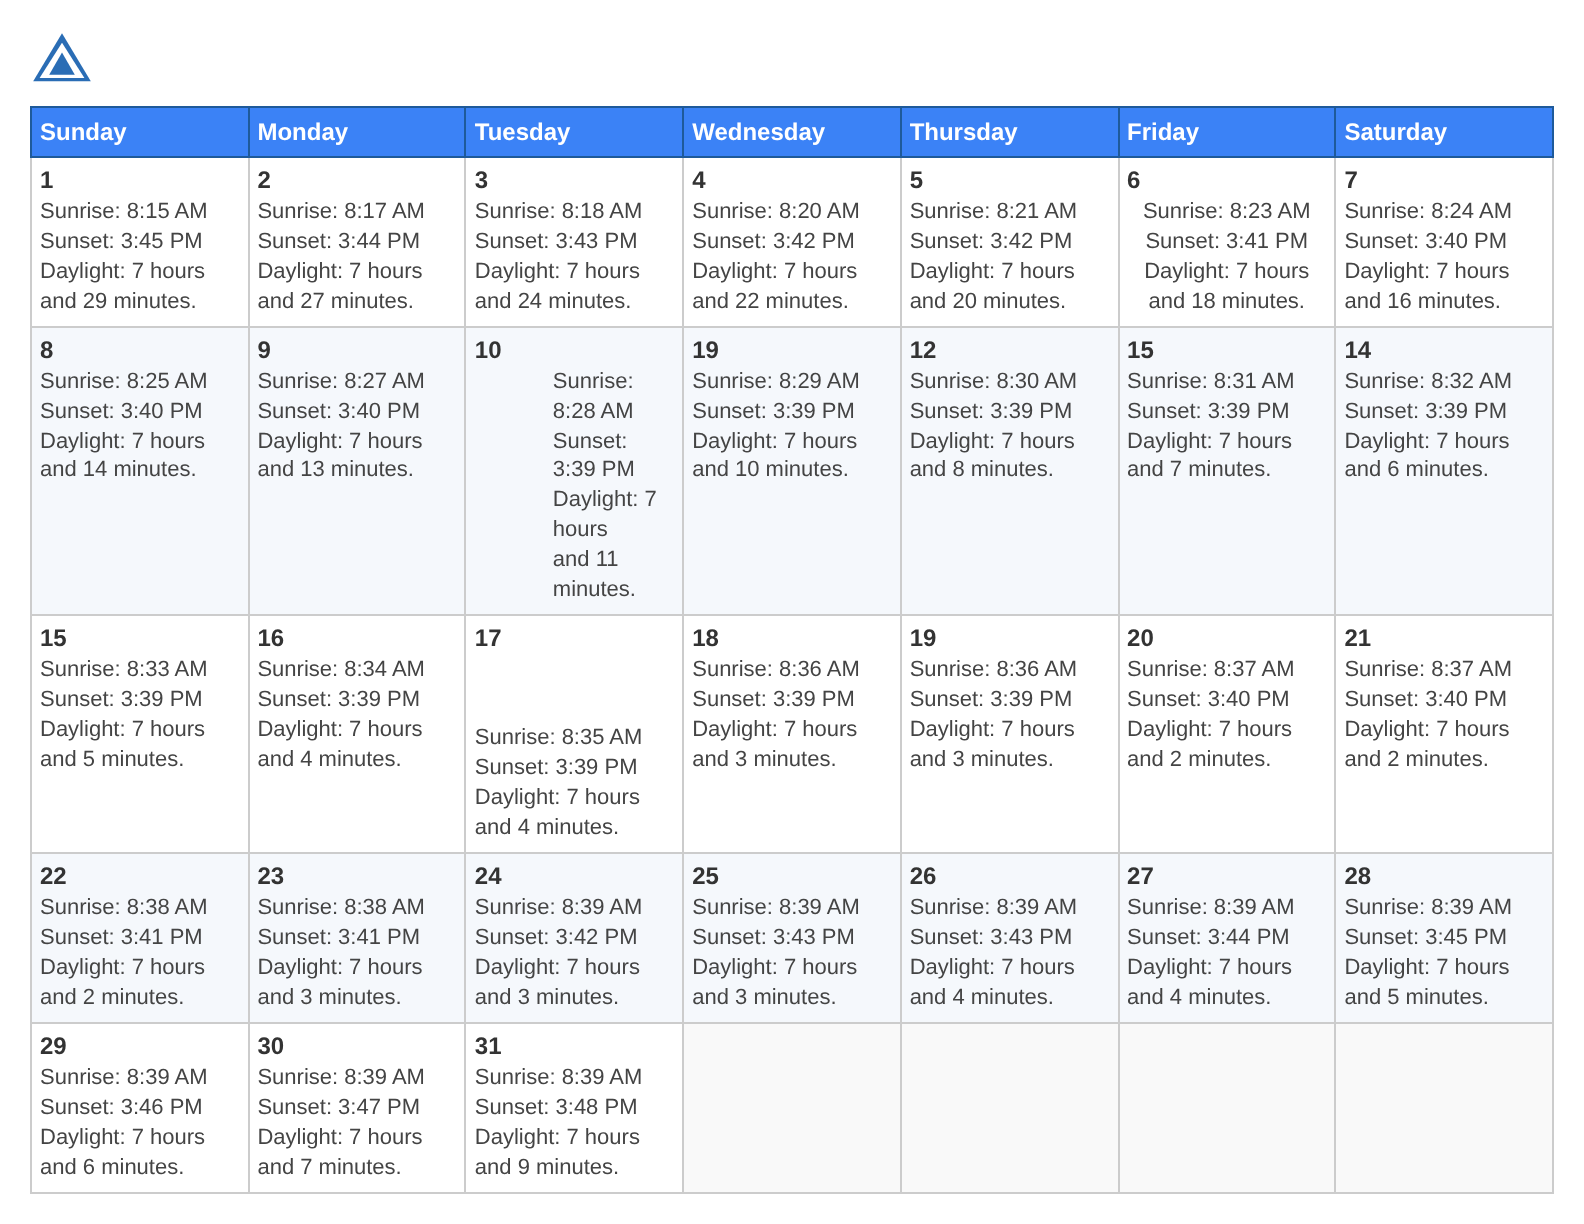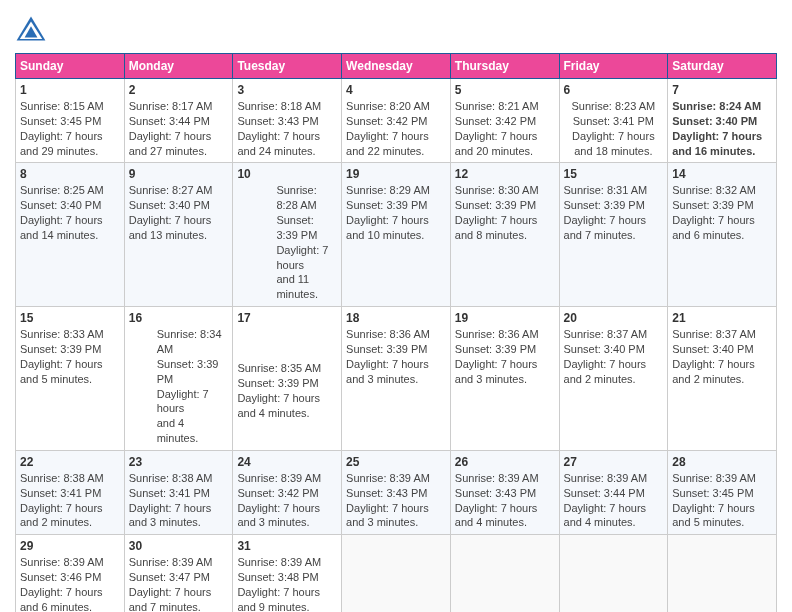--- a/index.html
+++ b/index.html
@@ -54,21 +54,21 @@
       color: #555;
     }
     .calendar {
       flex: 1;
       border: 1px solid #ccc;
       border-collapse: collapse;
       width: 100%;
       table-layout: fixed;
     }
     .calendar th {
-      background: #ec4899;
+      background: #3b82f6;
       color: white;
       font-size: 12px;
       font-weight: bold;
       padding: 5px 4px;
       text-align: left;
       border: 1px solid #1e5a9a;
     }
     .calendar td {
       border: 1px solid #ccc;
       vertical-align: top;
@@ -168,21 +168,21 @@
           </td>
           <td>
             <span class="day-num">6</span>
             <div class="cell-text" style="white-space: pre-line; text-align: center;">Sunrise: 8:23 AM
 Sunset: 3:41 PM
 Daylight: 7 hours
 and 18 minutes.</div>
           </td>
           <td>
             <span class="day-num">7</span>
-            <div class="cell-text" style="white-space: pre-line; font-weight: bold;">Sunrise: 8:24 AM
+            <div class="cell-text" style="white-space: pre-line;">Sunrise: 8:24 AM
 Sunset: 3:40 PM
 Daylight: 7 hours
 and 16 minutes.</div>
           </td>
         </tr>
         <tr>
           <td>
             <span class="day-num">8</span>
             <div class="cell-text" style="white-space: pre-line;">Sunrise: 8:25 AM
 Sunset: 3:40 PM
@@ -235,21 +235,21 @@
         <tr>
           <td>
             <span class="day-num">15</span>
             <div class="cell-text" style="white-space: pre-line;">Sunrise: 8:33 AM
 Sunset: 3:39 PM
 Daylight: 7 hours
 and 5 minutes.</div>
           </td>
           <td>
             <span class="day-num">16</span>
-            <div class="cell-text" style="white-space: pre-line; margin-left: 28px;">Sunrise: 8:34 AM
+            <div class="cell-text" style="white-space: pre-line;">Sunrise: 8:34 AM
 Sunset: 3:39 PM
 Daylight: 7 hours
 and 4 minutes.</div>
           </td>
           <td>
             <span class="day-num">17</span>
             <div class="cell-text" style="white-space: pre-line; margin-top: 36px;">Sunrise: 8:35 AM
 Sunset: 3:39 PM
 Daylight: 7 hours
 and 4 minutes.</div>

